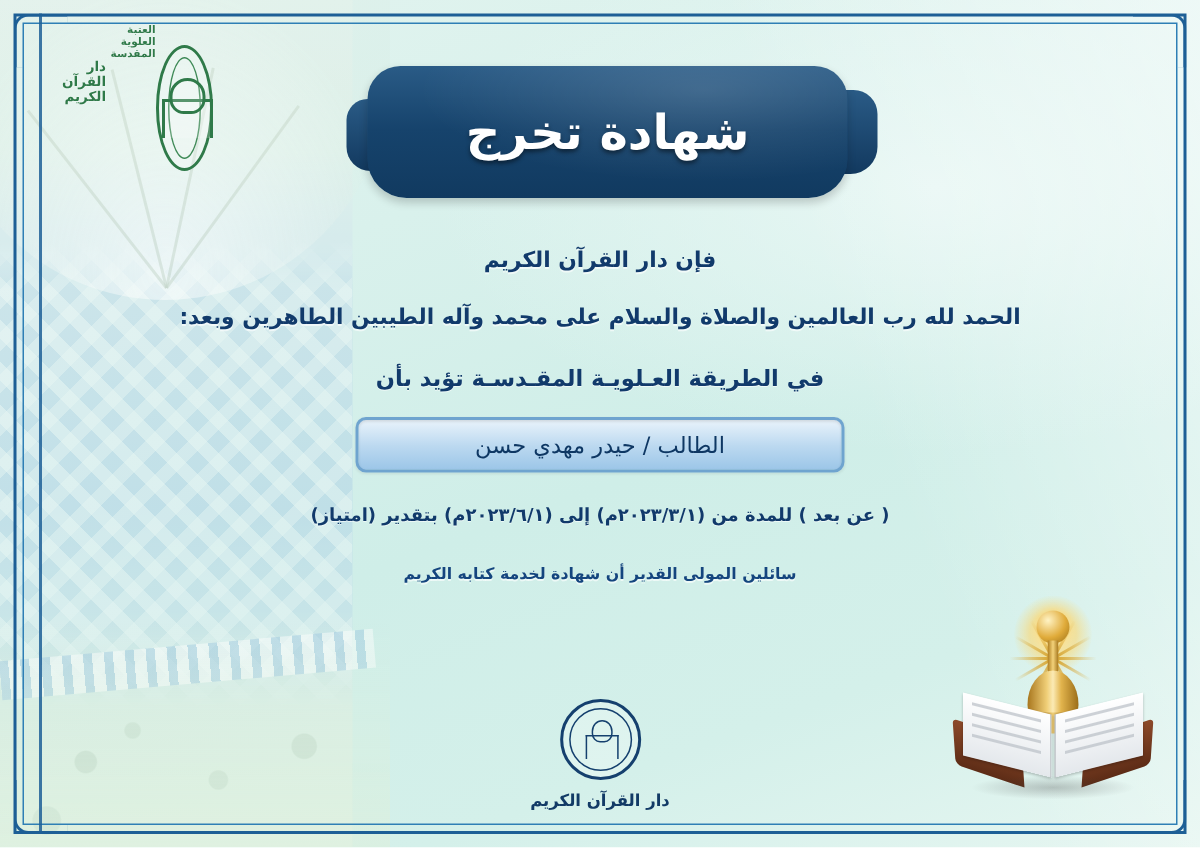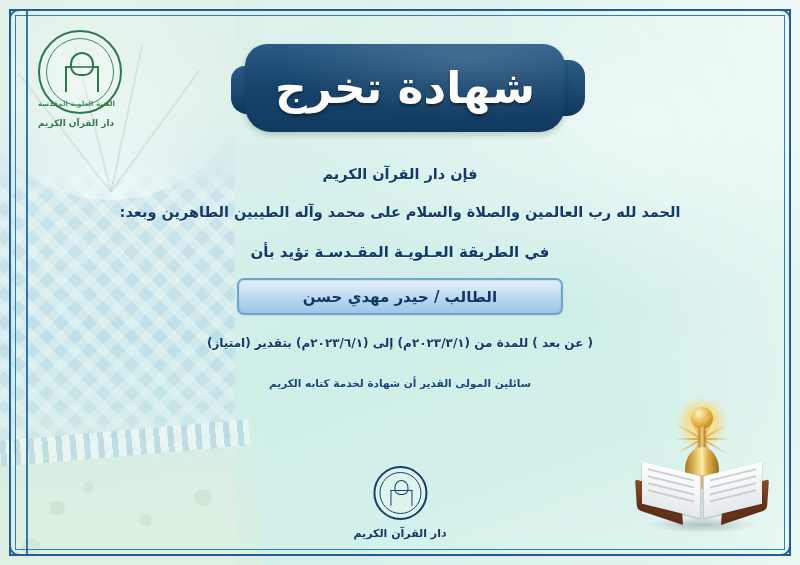--- a/index.html
+++ b/index.html
@@ -77,21 +77,21 @@
     position:absolute;width:34px;height:34px;border:2px solid #1d5f96;pointer-events:none;
   }
   .corner.tl{left:9px;top:9px;border-right:0;border-bottom:0;border-top-left-radius:10px;}
   .corner.tr{right:9px;top:9px;border-left:0;border-bottom:0;border-top-right-radius:10px;}
   .corner.bl{left:9px;bottom:9px;border-right:0;border-top:0;border-bottom-left-radius:10px;}
   .corner.br{right:9px;bottom:9px;border-left:0;border-top:0;border-bottom-right-radius:10px;}
 
   
   .emblem-top{
     position:absolute;left:38px;top:30px;width:104px;height:118px;
-    display:flex;flex-direction:column;align-items:flex-end;justify-content:flex-start;
+    display:flex;flex-direction:row;align-items:flex-start;justify-content:flex-start;
   }
   .emblem-top .ring{
     width:80px;height:80px;border-radius:50%;
     border:2px solid #2f7a49;
     display:flex;align-items:center;justify-content:center;position:relative;
     background:rgba(255,255,255,.18);
   }
   .emblem-top .ring:before{
     content:"";position:absolute;inset:6px;border-radius:50%;border:1px solid #3f8a57;
   }
@@ -133,21 +133,21 @@
     background:linear-gradient(180deg,#2a5b86,#12395f);
     border-radius:14px 0 0 16px;
   }
   .banner-right-tab{
     position:absolute;left:545px;top:60px;width:40px;height:56px;
     background:linear-gradient(180deg,#2a5b86,#12395f);
     border-radius:0 16px 18px 0;
   }
   .title-text{
     position:relative;z-index:3;color:#ffffff;
-    font-size:44px;font-weight:bold;line-height:1;
+    font-size:32px;font-weight:bold;line-height:1;
     text-shadow:0 2px 3px rgba(0,0,0,.45);
     letter-spacing:1px;
   }
 
   
   .body-block{
     position:absolute;left:60px;right:60px;top:165px;text-align:center;
   }
   .line{
     color:#113a6b;font-weight:bold;margin:0 0 15px 0;line-height:1.35;
@@ -158,21 +158,21 @@
   .line-3{font-size:15px;letter-spacing:1px;margin-bottom:16px;}
 
   .name-box{
     margin:0 auto 20px auto;width:322px;height:33px;
     border:2px solid #6fa4cf;border-radius:7px;
     background:linear-gradient(180deg,#e9f3fb 0%,#bcd9f0 52%,#9cc6e8 100%);
     display:flex;align-items:center;justify-content:center;
     box-shadow:0 1px 2px rgba(0,0,0,.12) inset,0 1px 2px rgba(0,0,0,.08);
   }
   .name-text{
-    color:#0e3763;font-size:15px;font-weight:bold;
+    color:#0e3763;font-size:15px;font-weight:normal;
   }
 
   .line-4{font-size:15px;margin-bottom:17px;}
   .line-5{font-size:12px;margin-bottom:24px;}
   .line-6{font-size:10.5px;color:#14457e;font-weight:bold;}
 
   
   .footer-emblem{
     position:absolute;left:50%;transform:translateX(-50%);top:466px;
     display:flex;flex-direction:column;align-items:center;

